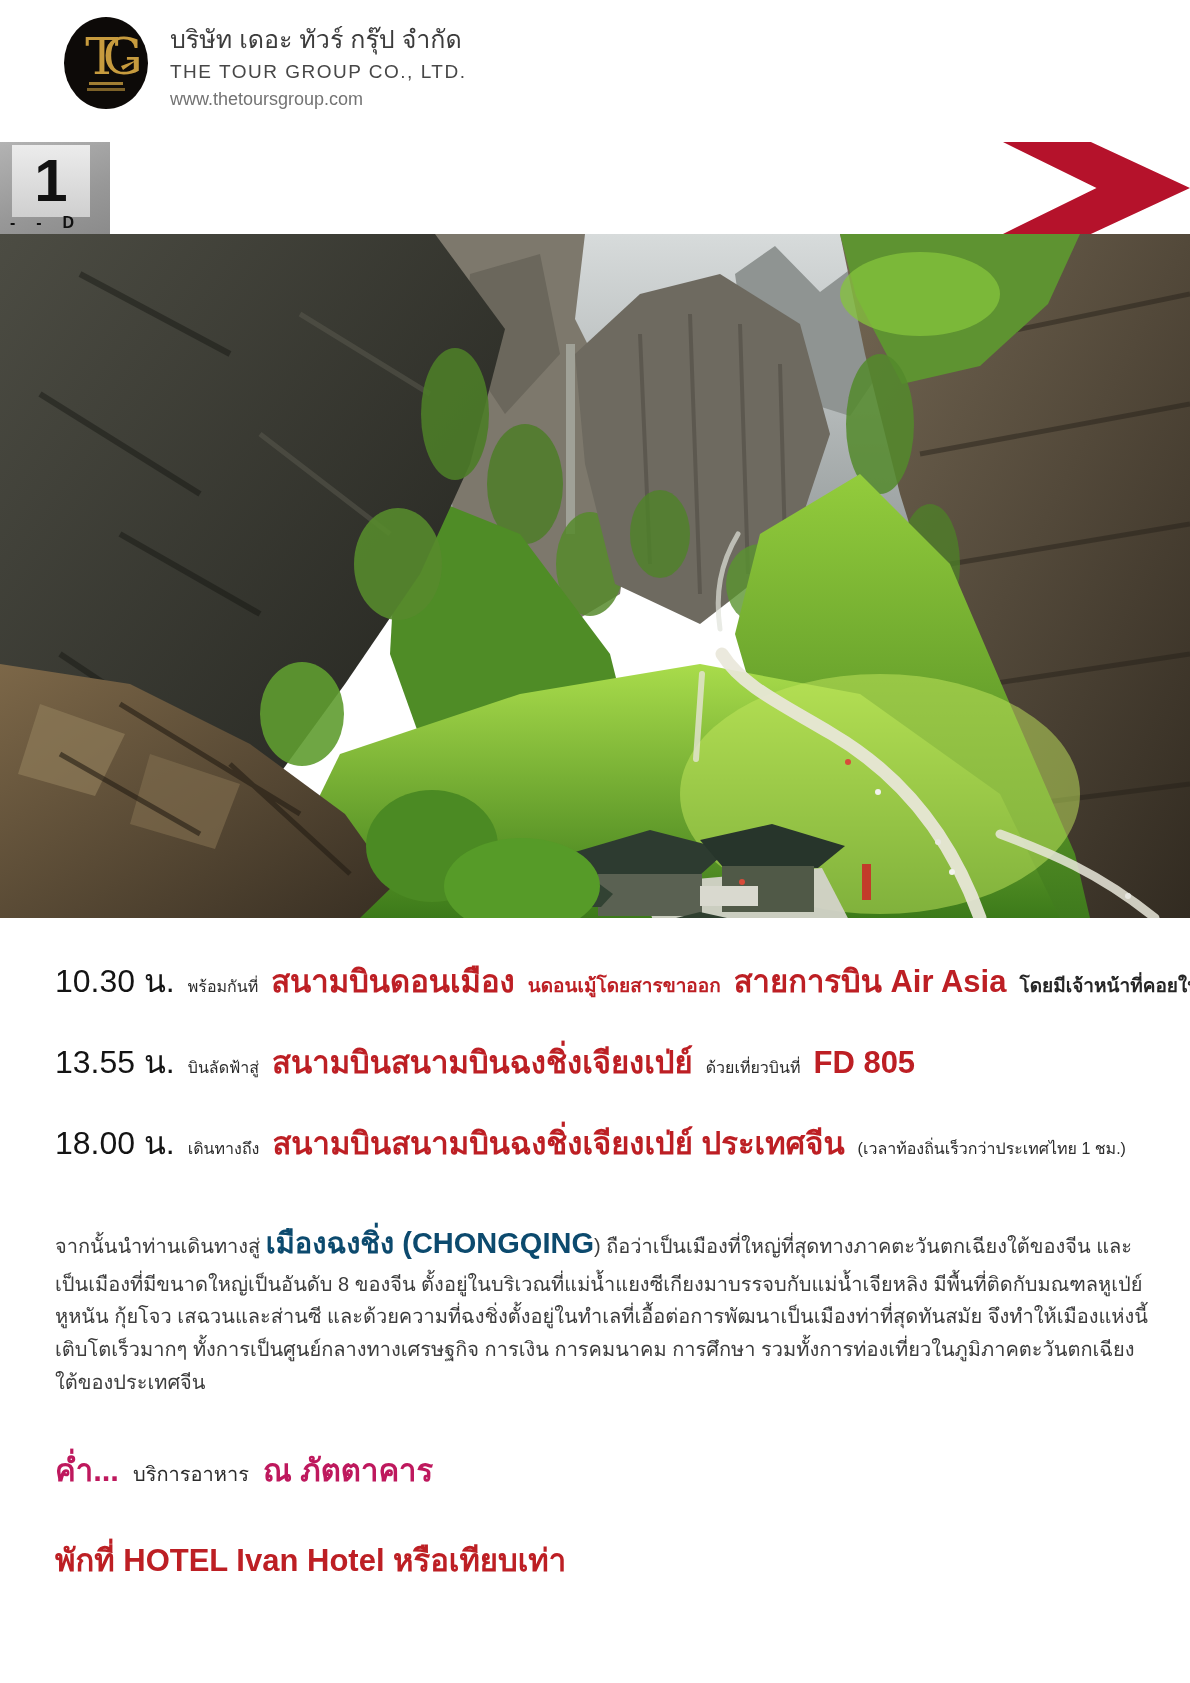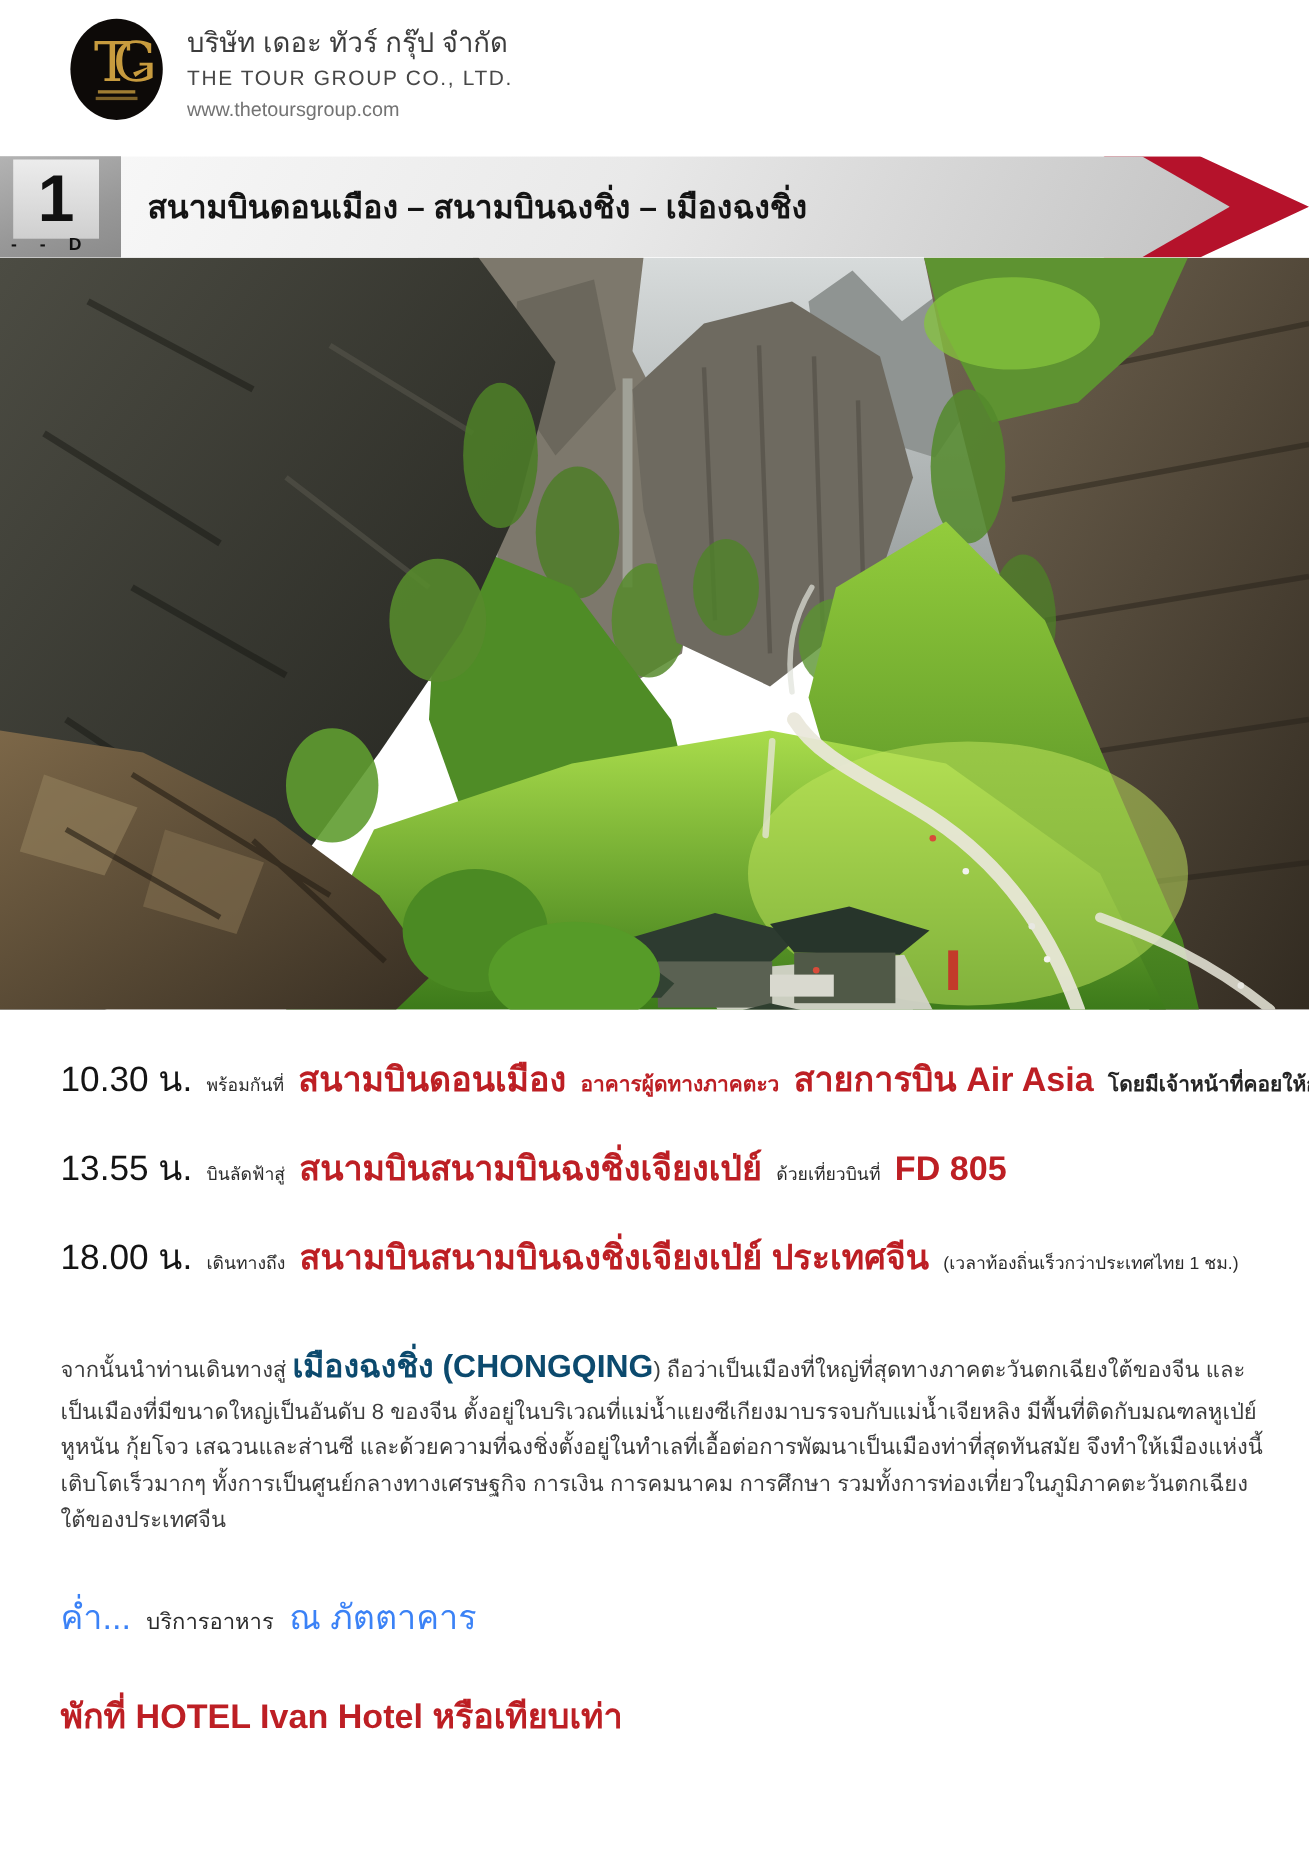--- a/index.html
+++ b/index.html
@@ -44,21 +44,21 @@
   .seg-time{font-size:32px;font-weight:normal;color:#141414;}
   .seg-small{font-size:16px;color:#2b2b2b;font-weight:500;}
   .seg-small-bold{font-size:19px;color:#252525;font-weight:600;}
   .seg-red-big{font-size:31px;font-weight:bold;color:#bd1f24;}
   .seg-red-small{font-size:19px;font-weight:600;color:#bd1f24;}
 
   .para{margin-top:52px;font-size:20px;line-height:1.64;color:#3d3d3d;width:1095px;}
   .para .red-inline{font-size:29px;font-weight:bold;color:#0c4a6e;}
 
   .dinner{display:flex;align-items:baseline;gap:14px;margin-top:46px;white-space:nowrap;}
-  .red-head{font-size:31px;font-weight:normal;color:#3b82f6;}
+  .red-head{font-size:31px;font-weight:bold;color:#be185d;}
   .dinner .seg-small{font-size:20px;}
 
   .hotel-line{margin-top:40px;font-size:31px;font-weight:bold;color:#bd1f24;white-space:nowrap;}
 </style>
 </head>
 <body>
 
 <div class="page">
 
   <header class="header">
@@ -73,23 +73,20 @@
     </div>
     <div class="header-text">
       <div class="co-th">บริษัท เดอะ ทัวร์ กรุ๊ป จำกัด</div>
       <div class="co-en">THE TOUR GROUP CO., LTD.</div>
       <div class="site">www.thetoursgroup.com</div>
     </div>
   </header>
 
   <div class="banner">
     <div class="banner-red"></div>
-    <div class="banner-body">
-      <div class="banner-title">สนามบินดอนเมือง – สนามบินฉงชิ่ง – เมืองฉงชิ่ง</div>
-    </div>
     <div class="banner-left">
       <div class="day-box">
         <span>1</span>
       </div>
       <div class="day-code">-  -  D</div>
     </div>
   </div>
 
   <div class="photo" role="img" aria-label="Wulong karst canyon with ancient Chinese temple complex in a green valley, Chongqing">
     <svg width="1190" height="684" viewBox="0 0 1190 684" preserveAspectRatio="none">
@@ -207,21 +204,21 @@
       </g>
     </svg>
   </div>
 
   <div class="content">
 
     <div class="itin-line first">
       <span class="seg-time">10.30 น.</span>
       <span class="seg-small">พร้อมกันที่</span>
       <span class="seg-red-big">สนามบินดอนเมือง</span>
-      <span class="seg-red-small">อาคารผู้ดทางภาคตะว</span>
+      <span class="seg-red-small">นดอนเมู้โดยสารขาออก</span>
       <span class="seg-red-big">สายการบิน Air Asia</span>
       <span class="seg-small-bold">โดยมีเจ้าหน้าที่คอยให้การต้อนรับ</span>
     </div>
 
     <div class="itin-line">
       <span class="seg-time">13.55 น.</span>
       <span class="seg-small">บินลัดฟ้าสู่</span>
       <span class="seg-red-big">สนามบินสนามบินฉงชิ่งเจียงเป่ย์</span>
       <span class="seg-small">ด้วยเที่ยวบินที่</span>
       <span class="seg-red-big">FD 805</span>

